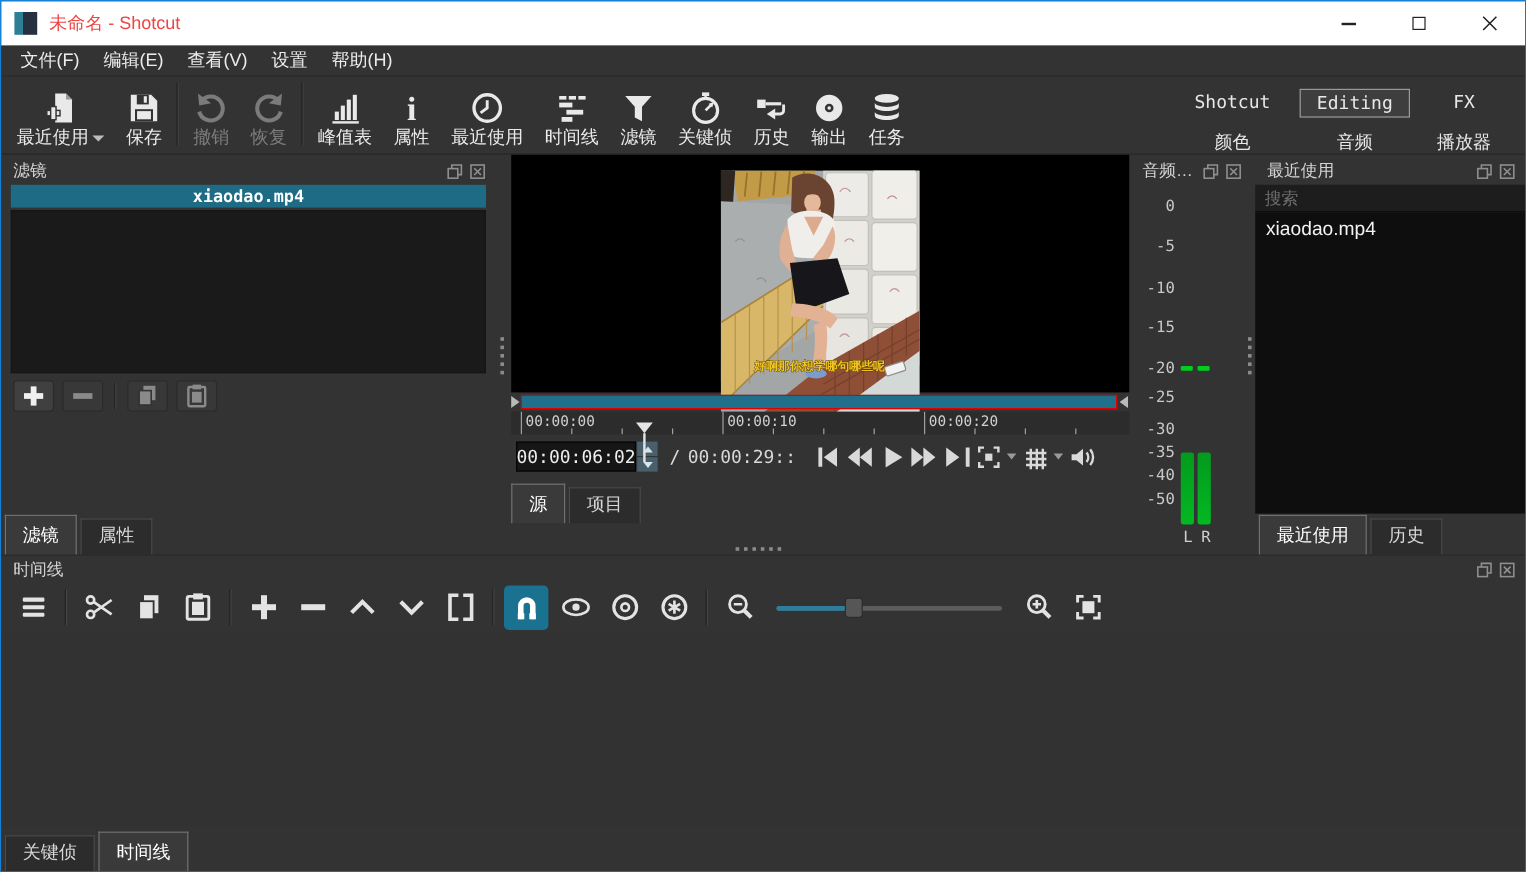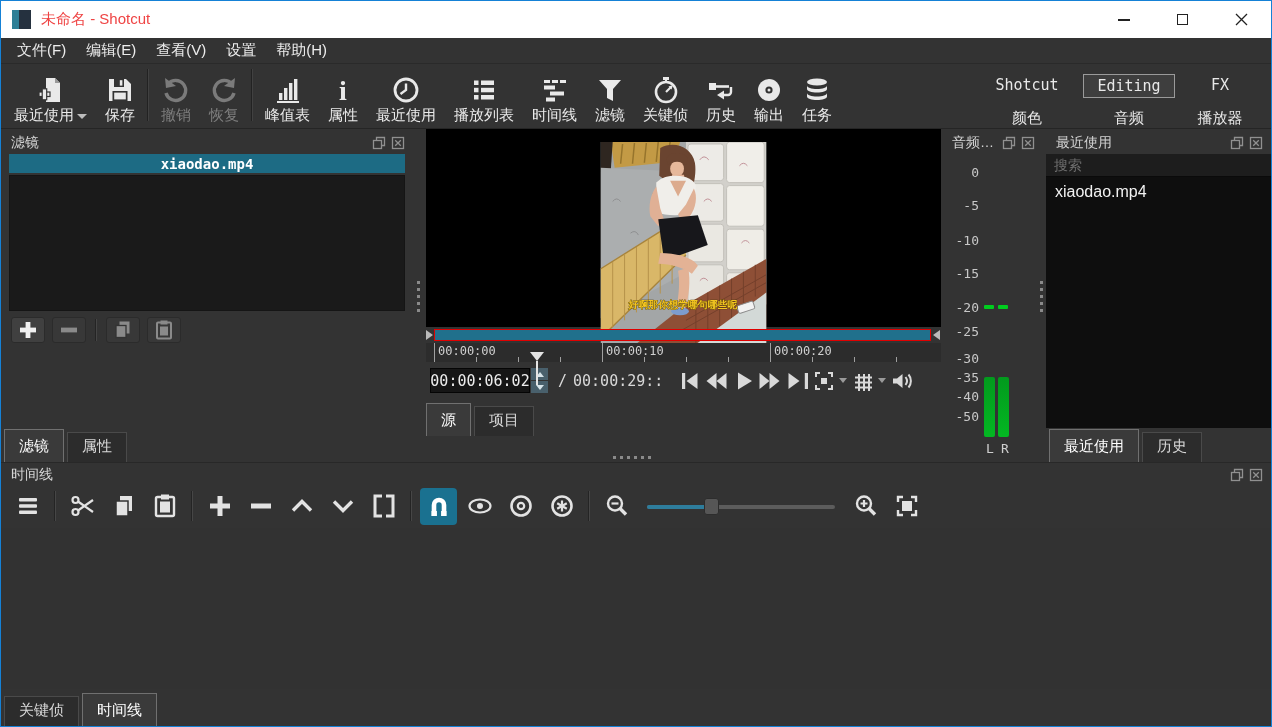--- a/index.html
+++ b/index.html
@@ -210,31 +210,20 @@
     </div>
     <div class="tb-btn">
       <svg width="28" height="28" viewBox="0 0 28 28">
           <circle cx="14" cy="14" r="11" fill="none" stroke="#e9e9e9" stroke-width="2.8"></circle>
           <path d="M14 7.5V14l-5.5 4" fill="none" stroke="#e9e9e9" stroke-width="2.4"></path>
         </svg>
       <span class="lbl">最近使用</span>
     </div>
     <div class="tb-btn">
       <svg width="28" height="28" viewBox="0 0 28 28" fill="#e9e9e9">
-          <rect x="4" y="4.5" width="4.5" height="4.5"></rect>
-          <rect x="11" y="4.5" width="13" height="4.5"></rect>
-          <rect x="4" y="11.8" width="4.5" height="4.5"></rect>
-          <rect x="11" y="11.8" width="13" height="4.5"></rect>
-          <rect x="4" y="19" width="4.5" height="4.5"></rect>
-          <rect x="11" y="19" width="13" height="4.5"></rect>
-        </svg>
-      <span class="lbl">播放列表</span>
-    </div>
-    <div class="tb-btn">
-      <svg width="28" height="28" viewBox="0 0 28 28" fill="#e9e9e9">
           <rect x="3" y="4" width="6" height="3"></rect>
           <rect x="11" y="4" width="6" height="3"></rect>
           <rect x="19" y="4" width="6" height="3"></rect>
           <rect x="3" y="9.5" width="11" height="4"></rect>
           <rect x="9" y="15.5" width="14" height="4"></rect>
           <rect x="5" y="21.5" width="9" height="4"></rect>
         </svg>
       <span class="lbl">时间线</span>
     </div>
     <div class="tb-btn">

